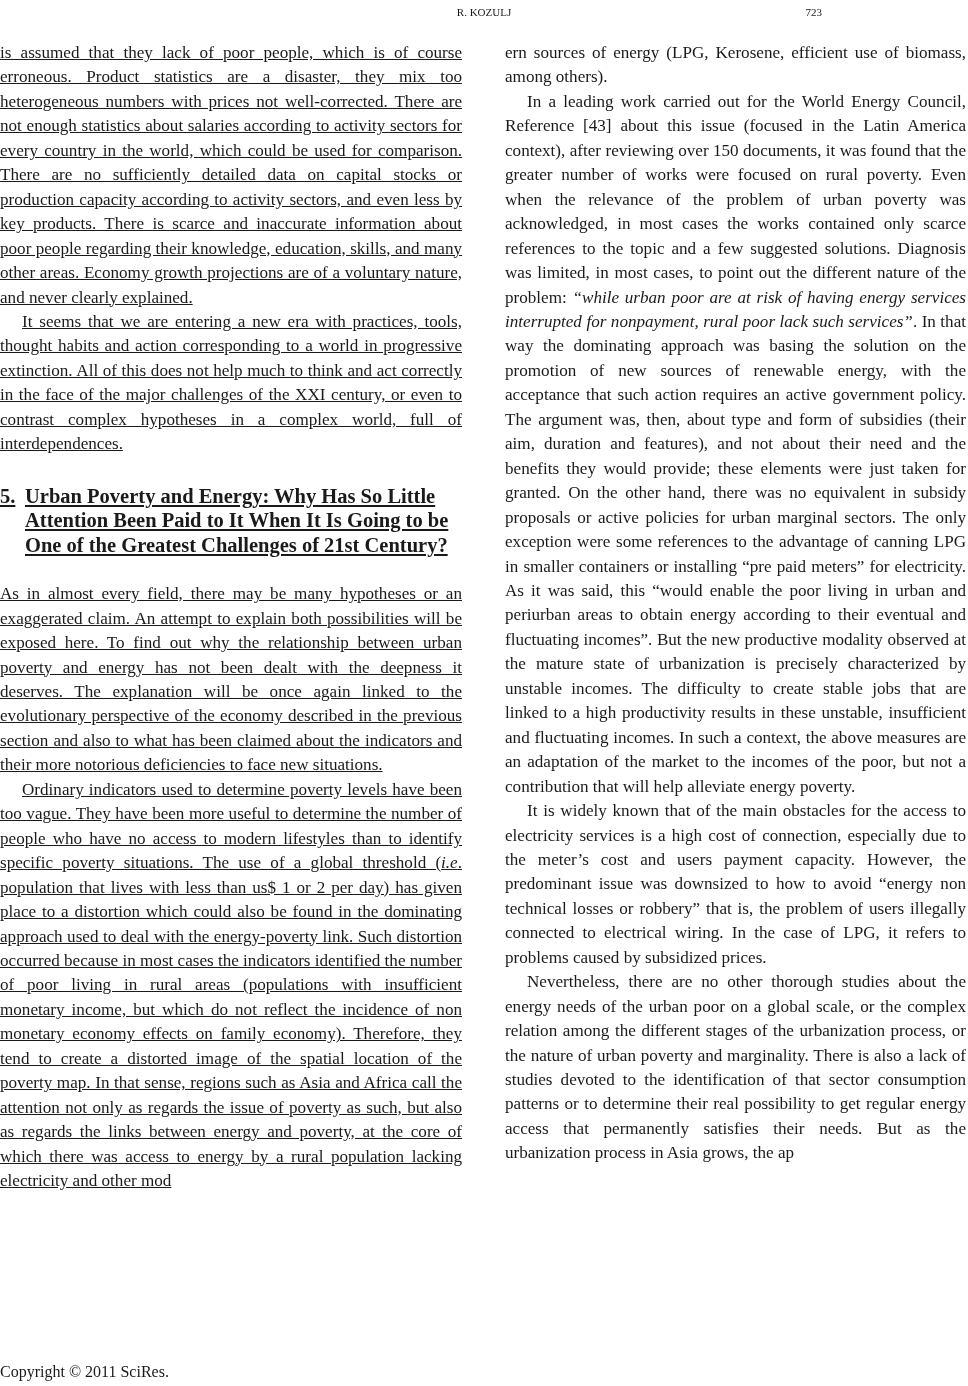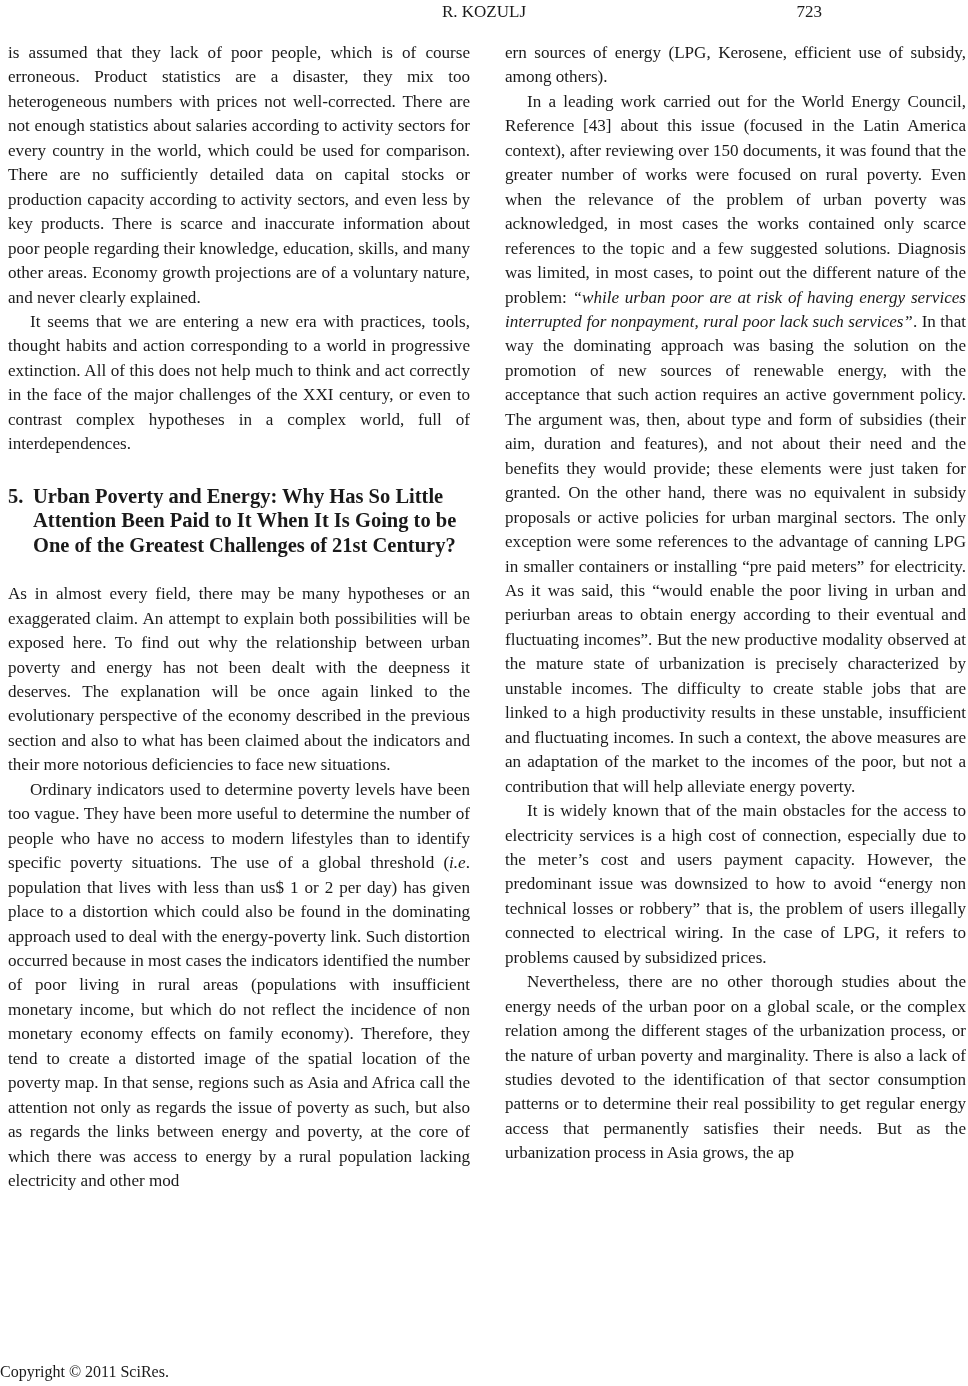--- a/index.html
+++ b/index.html
@@ -3,30 +3,30 @@
 <meta charset="utf-8">
 <style>
   html, body { margin: 0; padding: 0; background: #ffffff; }
   body {
     width: 968px; height: 1386px; position: relative; overflow: hidden;
     font-family: "Liberation Serif", "DejaVu Serif", serif;
     color: #1a1a1a;
   }
   .running-head {
     position: absolute; top: 0; left: 0; width: 826px; height: 24px;
-    font-size: 17px; line-height: 24px;
+    font-size: 11px; line-height: 24px;
   }
   .running-head .author { position: absolute; left: 0; width: 968px; text-align: center; top: 0; }
   .running-head .page-num { position: absolute; right: 4px; top: 0; }
   .column {
     position: absolute; top: 41px; width: 462px;
     font-size: 17.1px; line-height: 24.45px;
     text-align: justify; hyphens: manual;
   }
-  .col-left { left: 8px; }
+  .col-left { left: 0; text-decoration: underline; }
   .col-right { left: 505px; width: 461px; }
   .column p { margin: 0; }
   .column p.indent { text-indent: 22px; }
   .column p.noindent { text-indent: 0; }
   .section-heading {
     margin: 27px 0 25px 0;
     font-weight: bold; font-size: 20.5px; line-height: 24.5px;
     text-align: left;
     display: flex;
   }
@@ -55,21 +55,21 @@
   <h2 class="section-heading">
     <span class="num">5.</span>
     <span class="title">Urban Poverty and Energy: Why Has So Little Attention Been Paid to It When It Is Going to be One of the Greatest Challenges of 21st Century?</span>
   </h2>
 
   <p class="noindent">As in almost every field, there may be many hypotheses or an exaggerated claim. An attempt to explain both po­ssibilities will be exposed here. To find out why the rela­tionship between urban poverty and energy has not been dealt with the deepness it deserves. The explanation will be once again linked to the evolutionary perspective of the economy described in the previous section and also to what has been claimed about the indicators and their more notorious deficiencies to face new situations.</p>
   <p class="indent"><span>Ordinary indicators used to determine poverty levels have been too vague. They have been more useful to determine the number of people who have no access to modern lifestyles than to identify specific poverty situa­tions. The use of a global threshold (</span><em>i.e</em><span>. population that lives with less than us$ 1 or 2 per day) has given place to a distortion which could also be found in the dominating approach used to deal with the energy-poverty link. Such distortion occurred because in most cases the indicators identified the number of poor living in rural areas (popu­lations with insufficient monetary income, but which do not reflect the incidence of non monetary economy ef­fects on family economy). Therefore, they tend to create a distorted image of the spatial location of the poverty map. In that sense, regions such as Asia and Africa call the attention not only as regards the issue of poverty as such, but also as regards the links between energy and poverty, at the core of which there was access to energy by a rural population lacking electricity and other mod­</span></p>
 </div>
 
 <div class="column col-right">
-  <p class="noindent">ern sources of energy (LPG, Kerosene, efficient use of subsidy, among others).</p>
+  <p class="noindent">ern sources of energy (LPG, Kerosene, efficient use of biomass, among others).</p>
   <p class="indent"><span>In a leading work carried out for the World Energy Council, Reference [43] about this issue (focused in the Latin America context), after reviewing over 150 docu­ments, it was found that the greater number of works were focused on rural poverty. Even when the relevance of the problem of urban poverty was acknowledged, in most cases the works contained only scarce references to the topic and a few suggested solutions. Diagnosis was limited, in most cases, to point out the different nature of the problem: </span><em>“while urban poor are at risk of having energy services interrupted for nonpayment, rural poor lack such services”</em><span>. In that way the dominating approach was basing the solution on the promotion of new sources of renewable energy, with the acceptance that such ac­tion requires an active government policy. The argument was, then, about type and form of subsidies (their aim, duration and features), and not about their need and the benefits they would provide; these elements were just taken for granted. On the other hand, there was no equivalent in subsidy proposals or active policies for urban marginal sectors. The only exception were some references to the advantage of canning LPG in smaller containers or installing “pre paid meters” for electricity. As it was said, this “would enable the poor living in ur­ban and periurban areas to obtain energy according to their eventual and fluctuating incomes”. But the new productive modality observed at the mature state of ur­banization is precisely characterized by unstable incomes. The difficulty to create stable jobs that are linked to a high productivity results in these unstable, insufficient and fluctuating incomes. In such a context, the above measures are an adaptation of the market to the incomes of the poor, but not a contribution that will help alleviate energy poverty.</span></p>
   <p class="indent">It is widely known that of the main obstacles for the access to electricity services is a high cost of connection, especially due to the meter’s cost and users payment ca­pacity. However, the predominant issue was downsized to how to avoid “energy non technical losses or robbery” that is, the problem of users illegally connected to elec­trical wiring. In the case of LPG, it refers to problems caused by subsidized prices.</p>
   <p class="indent">Nevertheless, there are no other thorough studies about the energy needs of the urban poor on a global scale, or the complex relation among the different stages of the urbanization process, or the nature of urban pov­erty and marginality. There is also a lack of studies de­voted to the identification of that sector consumption patterns or to determine their real possibility to get regu­lar energy access that permanently satisfies their needs. But as the urbanization process in Asia grows, the ap­</p>
 </div>
 
 <div class="footer">
   <span class="copyright">Copyright © 2011 SciRes.</span>
   <span class="journal">ME</span>
 </div>
 

